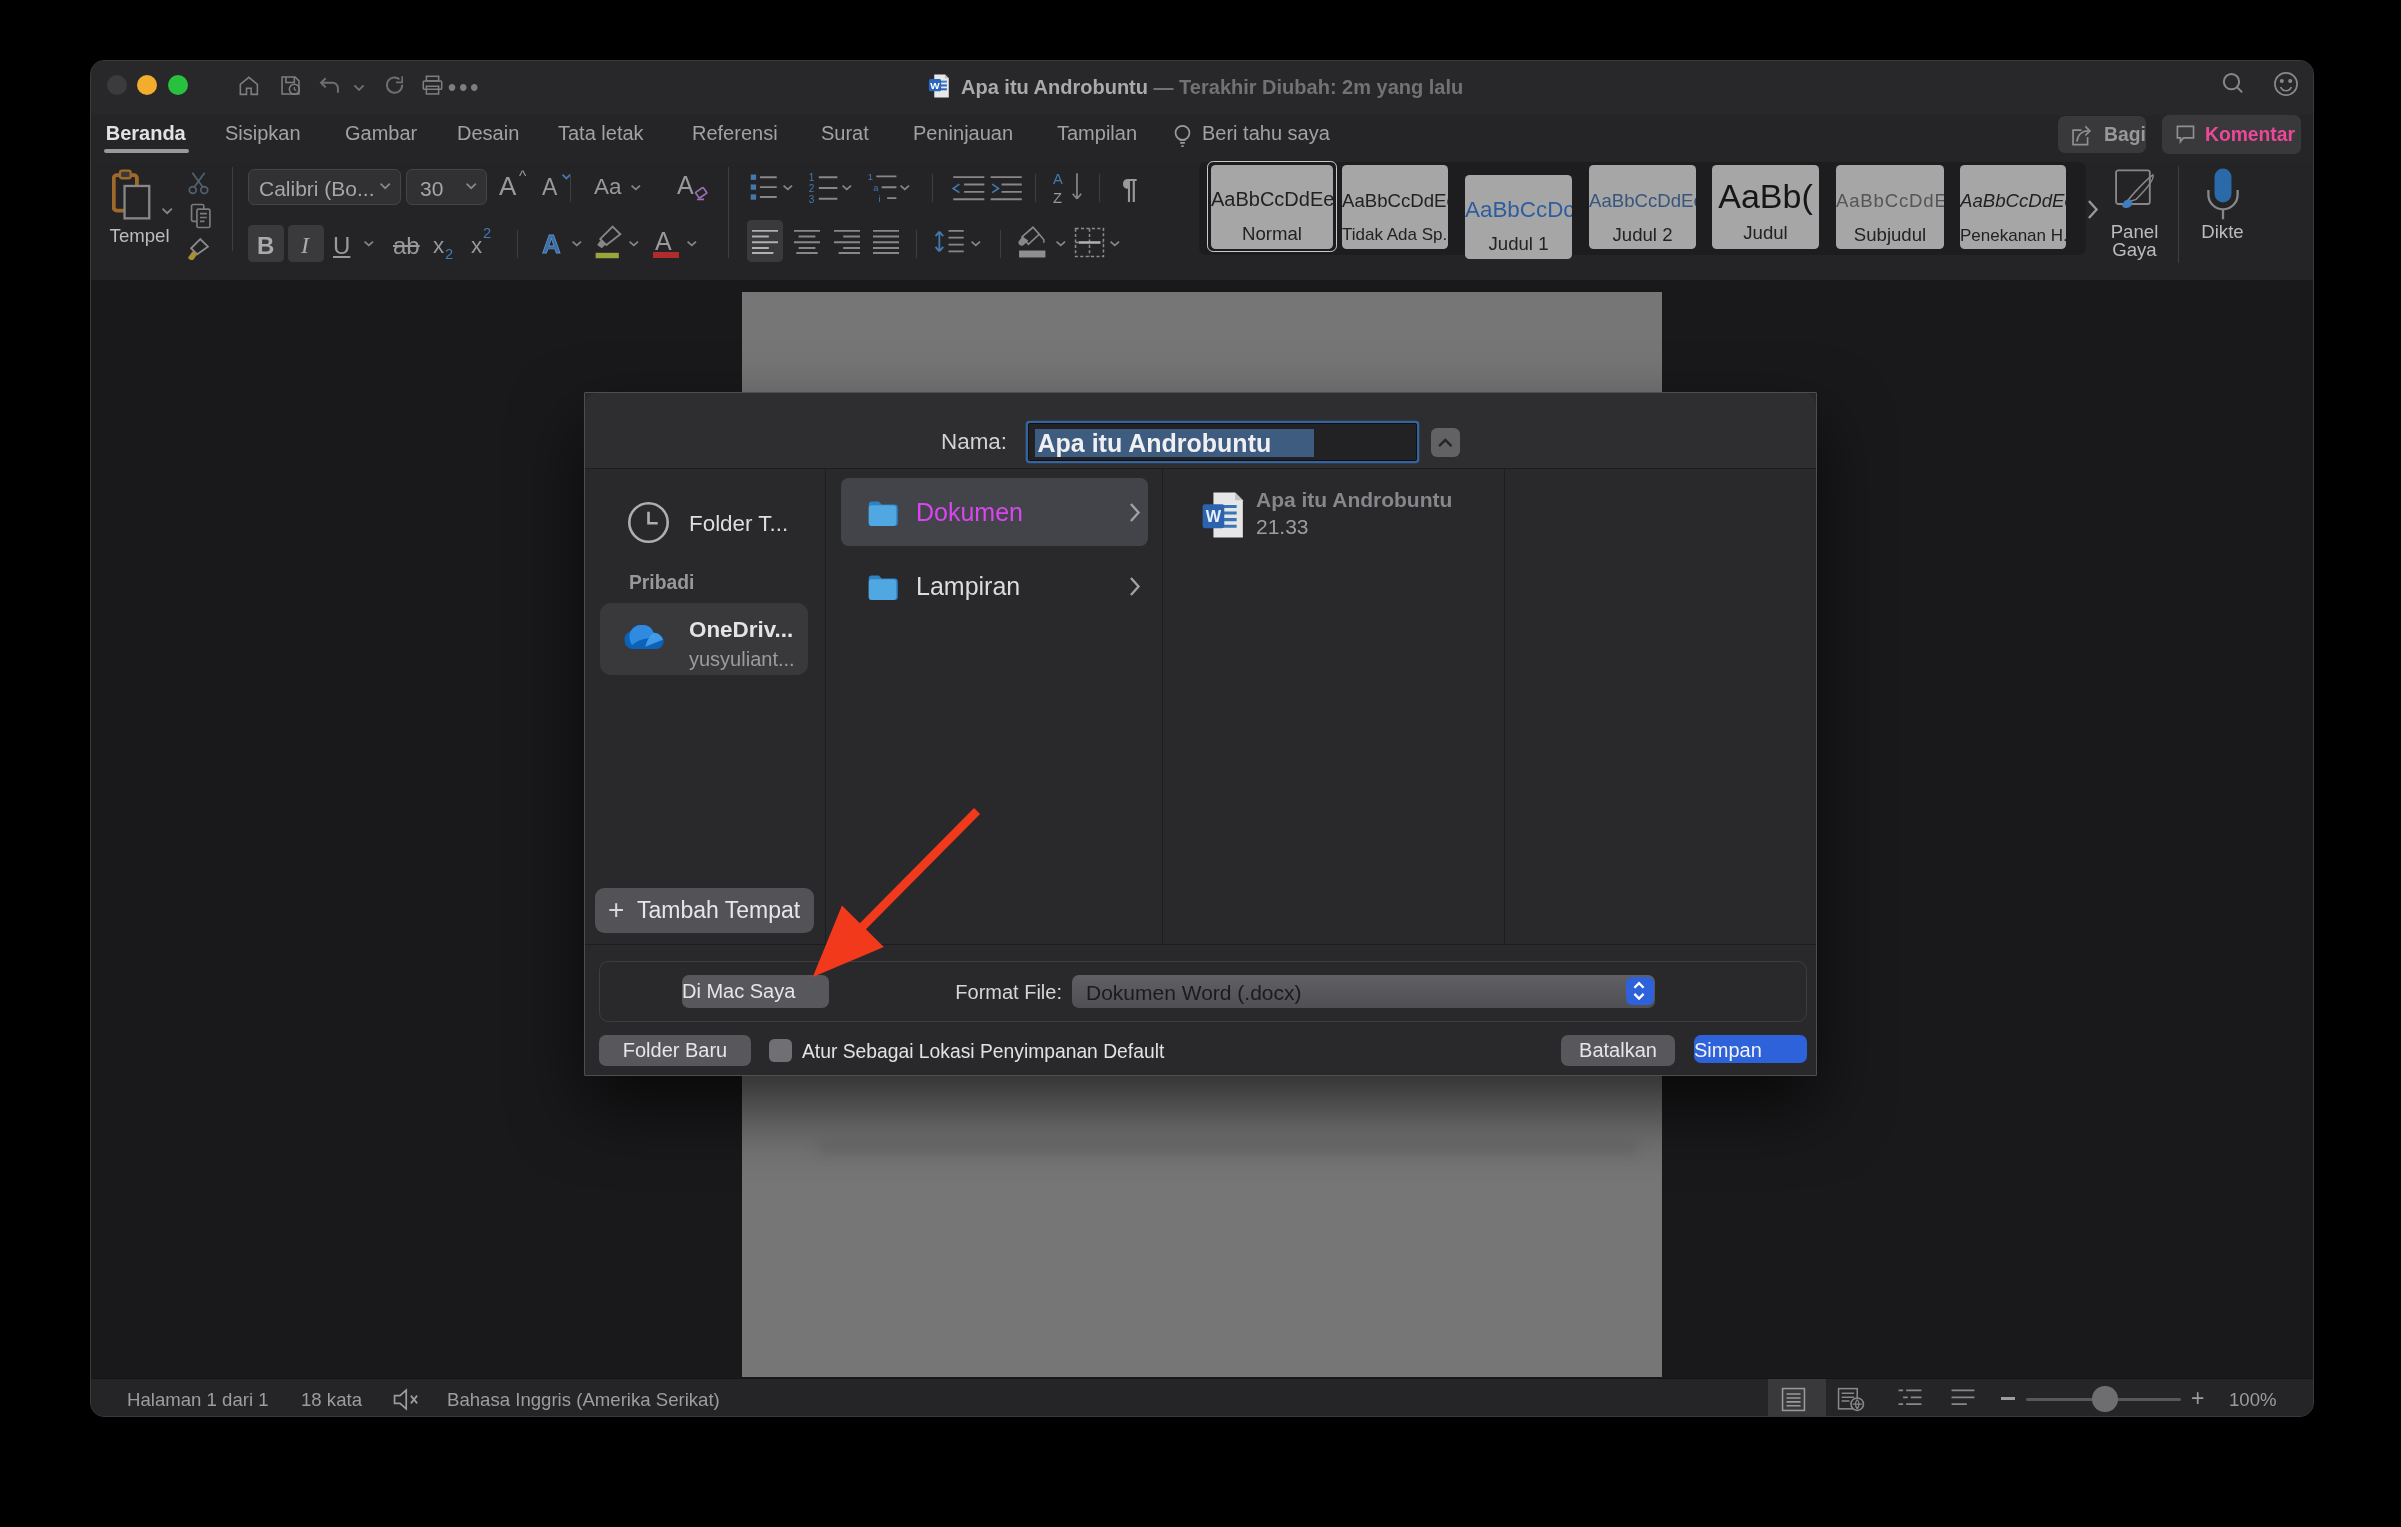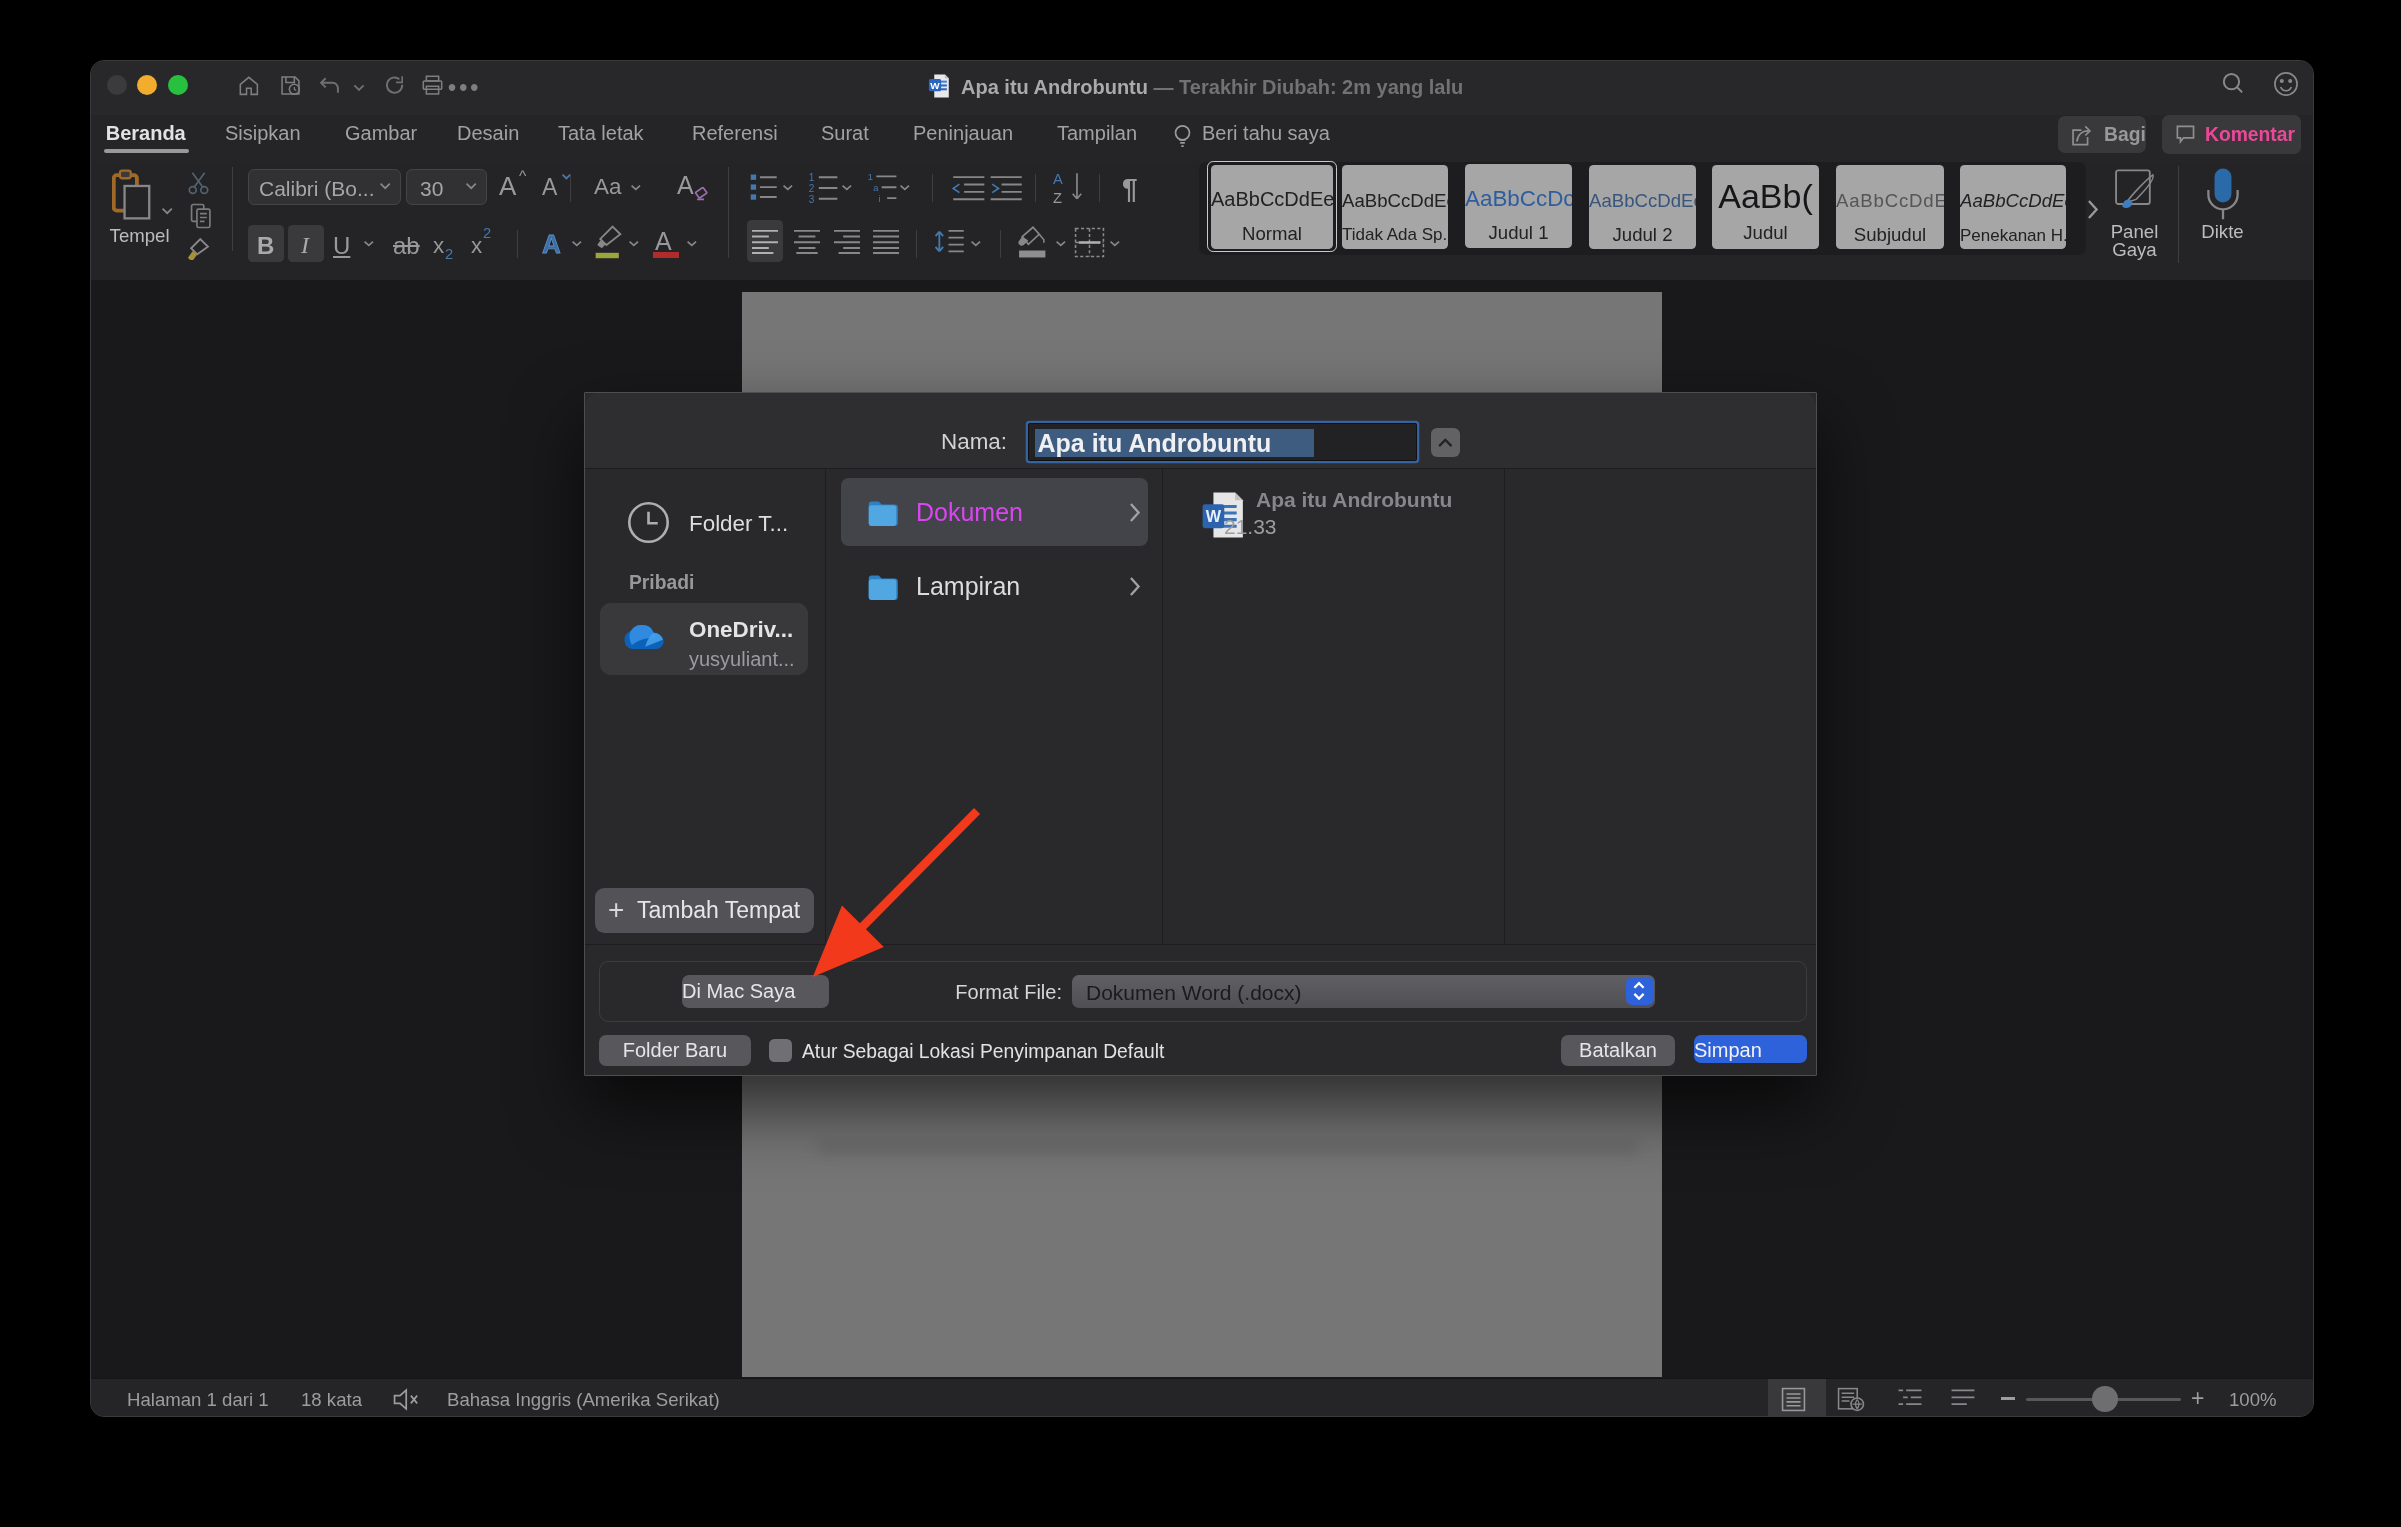--- a/index.html
+++ b/index.html
@@ -275,21 +275,21 @@
     <div class="abs" style="left:1108px;top:0px;width:887px;height:93px;background:#1d1d1f;border-radius:7.7px"></div>
     <div class="abs" style="left:1116px;top:-0.8px;width:130px;height:91px;border:1.5px solid #c9c9cb;border-radius:6.2px"></div>
     <div class="tile" style="left:1120px;top:3.1px;width:122px;height:84px">
         <div style="font-size:20px;margin-top:23px">AaBbCcDdEe</div>
         <div style="font-size:18.6px;margin-top:11.6px">Normal</div>
       </div>
     <div class="tile" style="left:1251px;top:3.1px;width:106px;height:84px">
         <div style="font-size:18.6px;margin-top:25px">AaBbCcDdEe</div>
         <div style="font-size:17px;margin-top:13px">Tidak Ada Sp...</div>
       </div>
-    <div class="tile" style="left:1374px;top:2px;width:107px;height:84px">
+    <div class="tile" style="left:1374px;top:13px;width:107px;height:84px">
         <div style="font-size:22.4px;margin-top:21.7px;color:#2e5d9e">AaBbCcDc</div>
         <div style="font-size:18.6px;margin-top:10.8px">Judul 1</div>
       </div>
     <div class="tile" style="left:1498px;top:3.1px;width:107px;height:84px">
         <div style="font-size:18.6px;margin-top:25px;color:#39557c">AaBbCcDdEe</div>
         <div style="font-size:18.6px;margin-top:12.4px">Judul 2</div>
       </div>
     <div class="tile" style="left:1621px;top:3.1px;width:107px;height:84px">
         <div style="font-size:34px;margin-top:12.4px;color:#161618">AaBb(</div>
         <div style="font-size:18.6px;margin-top:5.4px">Judul</div>
@@ -406,21 +406,21 @@
       <path d="M5 4 L15 15 L5 26"></path>
     </svg>
   <svg class="abs" style="left:616px;top:98px" width="45" height="48" viewBox="0 0 58 62">
       <path d="M16 2 H44 L54 12 V60 H16 Z" fill="#e6e6e6"></path>
       <path d="M44 2 L54 12 H44 Z" fill="#c2c2c2"></path>
       <path d="M22 20 h24 M22 28.5 h24 M22 37 h24 M22 45.5 h24" stroke="#3a74b6" stroke-width="4"></path>
       <rect x="2" y="17" width="28" height="31" rx="3" fill="#2b63af"></rect>
       <text x="16" y="40" font-size="21" font-weight="bold" fill="#e8eefc" text-anchor="middle" font-family="Liberation Sans">W</text>
     </svg>
   <div class="txt" style="left:671px;top:95px;font-size:21px;font-weight:600;color:#87878b">Apa itu Androbuntu</div>
-  <div class="txt" style="left:639px;top:122px;font-size:21px;color:#9d9da1">21.33</div>
+  <div class="txt" style="left:671px;top:122px;font-size:21px;color:#9d9da1">21.33</div>
   <div class="abs" style="left:14px;top:568px;width:1208px;height:61px;border:1.5px solid #3d3d40;border-radius:9.3px"></div>
   <div class="abs" style="left:97px;top:582px;width:147px;height:32.5px;background:#58585c;border-radius:7px;text-align:left"><span style="font-size:20px;color:#e6e6e8;line-height:32.5px">Di Mac Saya</span></div>
   <div class="txt" style="left:322px;top:588px;width:155px;text-align:right;font-size:20px;color:#d6d6d8">Format File:</div>
   <div class="abs" style="left:487px;top:582px;width:583px;height:32.5px;background:linear-gradient(#606064,#505054);border-radius:7px"></div>
   <div class="txt" style="left:501px;top:588px;font-size:21px;color:#1b1b1d">Dokumen Word (.docx)</div>
   <div class="abs" style="left:1041px;top:584px;width:28px;height:28px;background:#2e62da;border-radius:6.2px"></div>
   <svg class="abs" style="left:1044px;top:587px" width="20" height="21.7" viewBox="0 0 26 28" fill="none" stroke="#fff" stroke-width="3">
       <path d="M7 10 L13 4 L19 10"></path>
       <path d="M7 18 L13 24 L19 18"></path>
     </svg>

